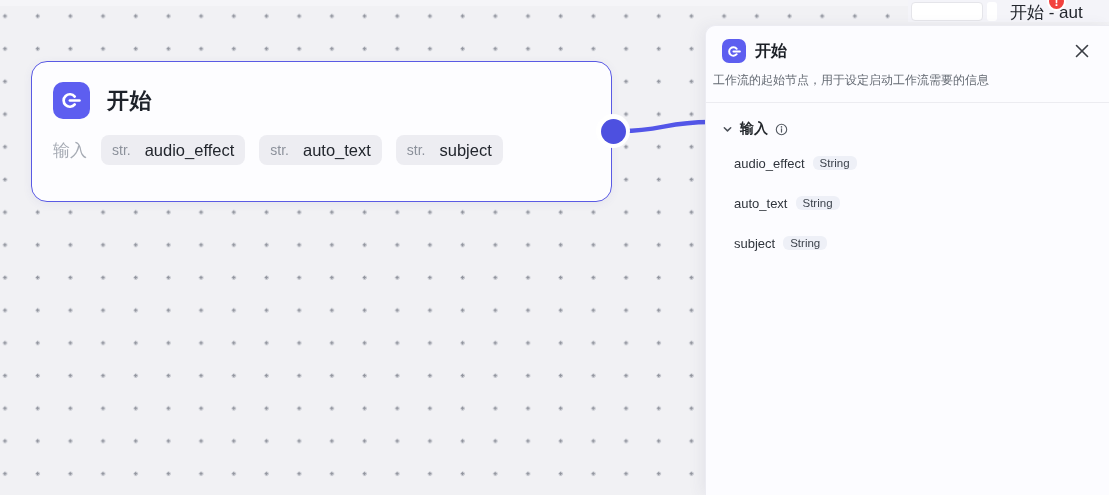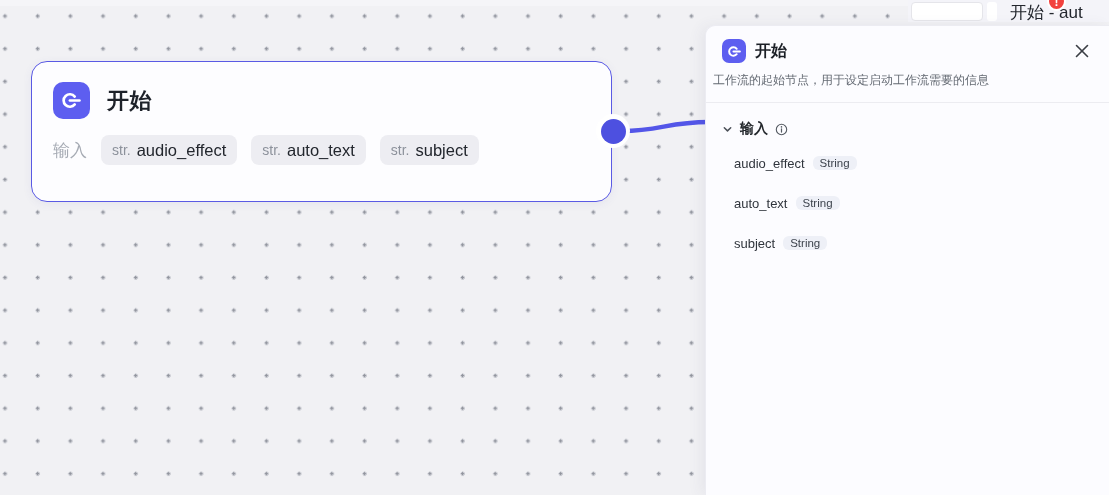--- a/index.html
+++ b/index.html
@@ -27,21 +27,21 @@
     position:absolute; left:31px; top:61px; width:581px; height:141px;
     background:#fdfdff; border:1.5px solid #5a5ae4; border-radius:16px;
     box-shadow:0 2px 10px rgba(70,70,150,.07); z-index:3;
   }
   .node-header { display:flex; align-items:center; gap:17px; margin:20px 0 0 21px; }
   .node-icon { width:37px; height:37px; border-radius:10px; background:#5d5ef0;
     display:flex; align-items:center; justify-content:center; flex:0 0 auto; }
   .node-title { font-size:22px; font-weight:700; color:#1e222a; letter-spacing:.5px; }
   .node-row { display:flex; align-items:center; gap:14px; margin:16px 0 0 21px; }
   .node-input-label { font-size:17px; color:#a6abb4; margin-right:0; }
-  .param-tag { display:flex; align-items:center; gap:6px; height:30px;
+  .param-tag { display:flex; align-items:center; gap:14px; height:30px;
     padding:0 11px; background:#ededf2; border-radius:8px; }
   .param-tag .ptype { font-size:14px; color:#8c919b; }
   .param-tag .pname { font-size:16.5px; color:#22262d; font-weight:500; }
 
   
   .port { position:absolute; left:596px; top:114px; width:34px; height:34px;
     border-radius:50%; background:#ffffff; display:flex; align-items:center;
     justify-content:center; z-index:4; }
   .port-inner { width:25px; height:25px; border-radius:50%; background:#4d50e0; }
 

